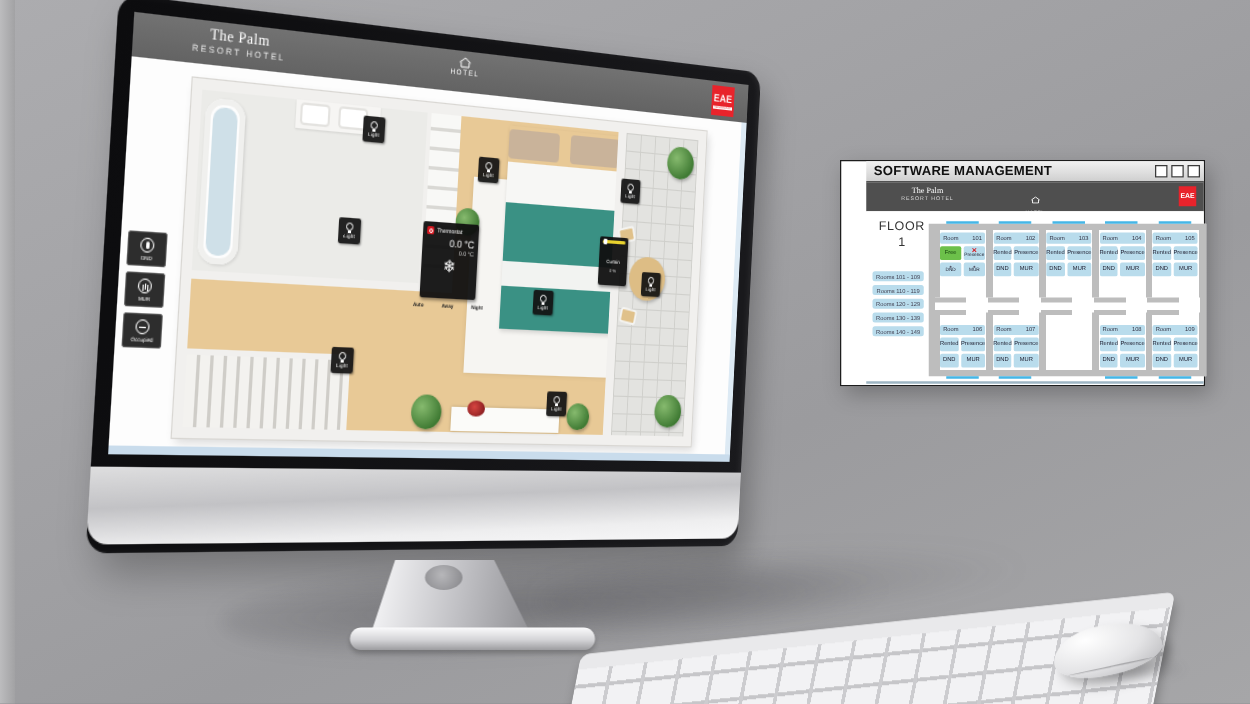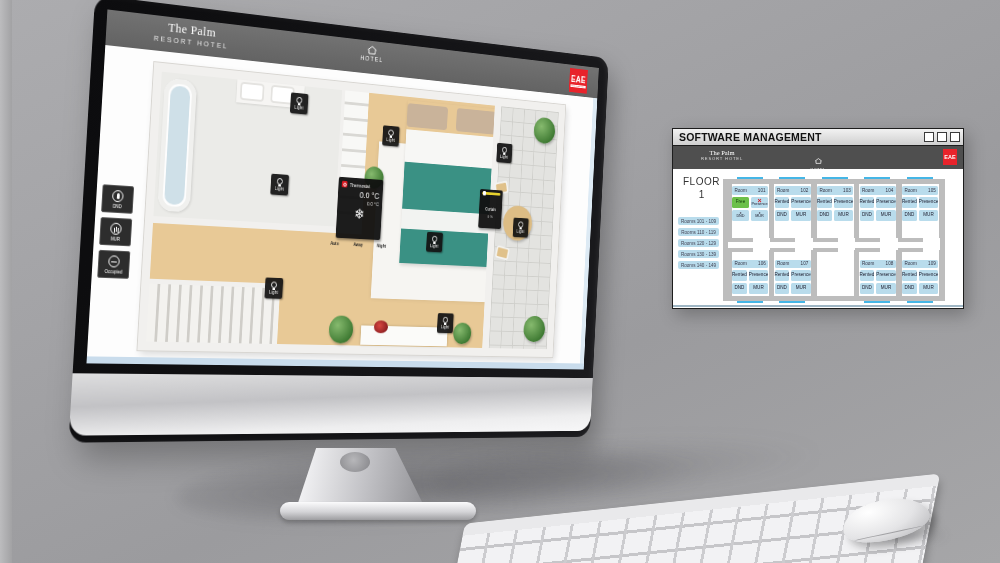--- a/index.html
+++ b/index.html
@@ -136,21 +136,21 @@
     color:#fff; display:flex; flex-direction:column; align-items:center; justify-content:center; gap:2px; }
   .side-ico { position:relative; width:12px; height:12px; border:1px solid #fff; border-radius:50%; }
   .dnd-i::after { content:''; position:absolute; left:3.5px; top:2px; width:3px; height:6px; background:#fff; border-radius:2px; }
   .mur-i::after { content:''; position:absolute; left:5px; top:3px; width:1px; height:5px; background:#fff;
     box-shadow:-2px 1px 0 #fff, 2px 1px 0 #fff; }
   .occ-i::after { content:''; position:absolute; left:2px; top:5px; width:6px; height:1.5px; background:#fff; }
   .side-label { font-size:4.5px; }
 
   
   .mgmt { position:absolute; left:672px; top:128px; width:292px; height:181px; background:#ffffff;
-    border:1px solid #1d1d1d; box-shadow:4px 6px 16px rgba(0,0,0,.25); }
+    border:1px solid #1d1d1d; box-shadow:4px 6px 16px rgba(0,0,0,.25);padding-left:20px; }
   .mg-titlebar { height:17px; background:linear-gradient(180deg,#f2f2f2,#cfcfcf); border-bottom:1px solid #1d1d1d;
     display:flex; align-items:center; padding:0 3px 0 6px; }
   .mg-title { font-size:10.5px; font-weight:bold; color:#111; letter-spacing:.2px; flex:1; }
   .mg-ctrl { width:10px; height:10px; background:#fff; border:1px solid #3a3a3a; margin-left:3px; }
   .mg-header { position:relative; height:23px; background:#4f4f4f; color:#fff; }
   .mg-brand { position:absolute; left:28px; top:3px; text-align:center; }
   .mg-brand-name { font-family:"Liberation Serif", serif; font-size:6.5px; }
   .mg-brand-sub { font-size:4.2px; letter-spacing:.8px; color:#ddd; }
   .mg-home { position:absolute; left:50%; top:4px; transform:translateX(-50%); text-align:center; }
   .mg-home-label { font-size:3.8px; letter-spacing:.5px; }

